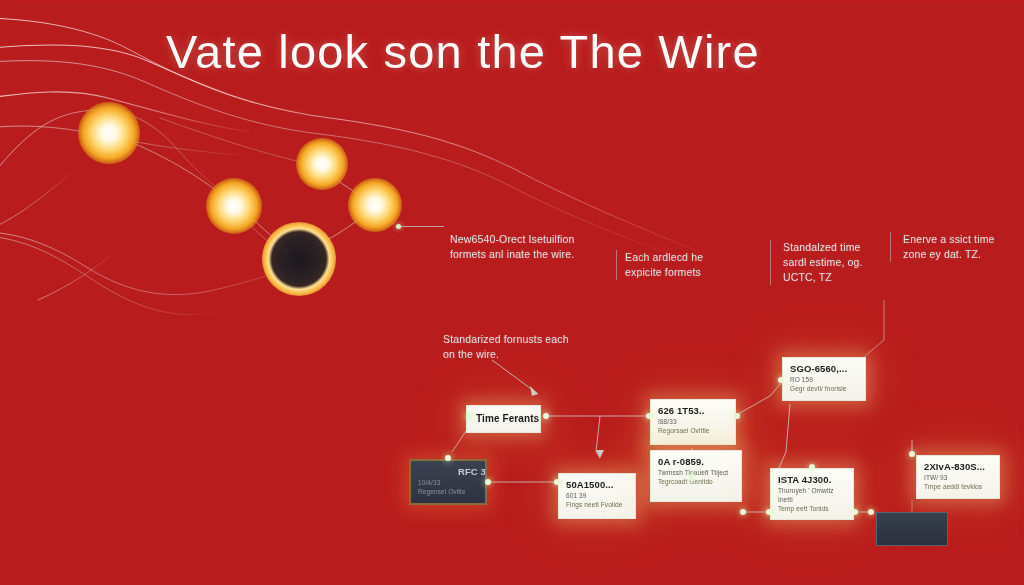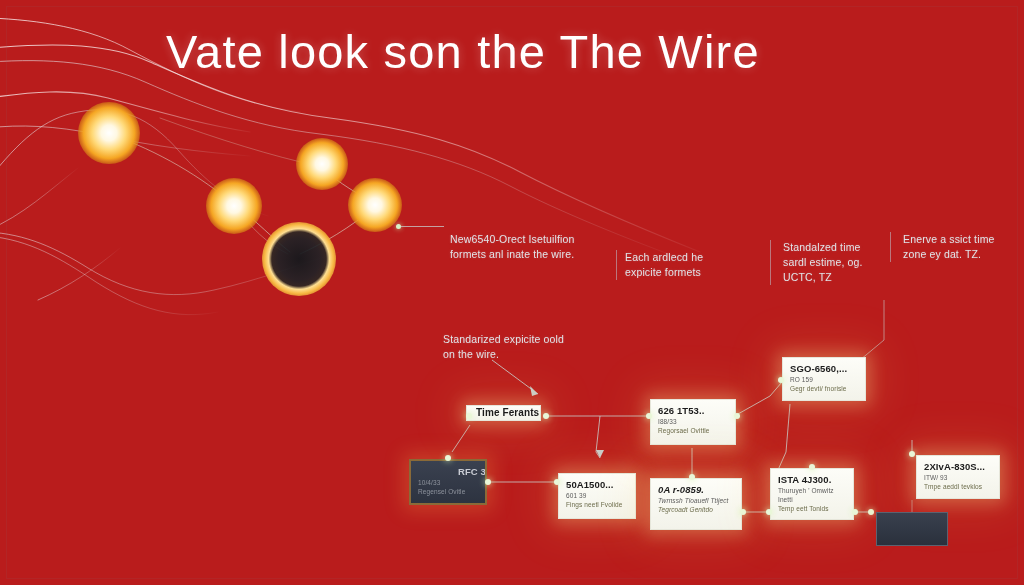--- a/index.html
+++ b/index.html
@@ -174,21 +174,21 @@
   <div id="lead-line"></div>
 
   <div class="callout" id="cal-identifiers">New6540-Orect Isetuilfion formets anl inate the wire.</div>
 
   <div class="callout rule" id="cal-encode">Each ardlecd he expicite formets</div>
 
   <div class="callout rule" id="cal-tz">Enerve a ssict time zone ey dat. TZ.</div>
 
   <div class="callout rule" id="cal-stdtime">Standalzed time sardl estime, og. UCTC, TZ</div>
 
-  <div class="callout" id="cal-formats">Standarized expicite oold on the wire.</div>
+  <div class="callout" id="cal-formats">Standarized fornusts each on the wire.</div>
 
   <svg id="links" viewBox="0 0 1024 585" preserveAspectRatio="none">
     <g stroke="#c8cdcd" stroke-opacity="0.8" fill="none" stroke-width="1">
 
       <path d="M492,360 L538,394" stroke-opacity="0.85"></path>
       <path d="M538,394 L530,386 L532,396 Z" fill="#c8cdcd" stroke="none"></path>
 
       <path d="M545,416 L648,416"></path>
 
       <path d="M470,425 L452,452"></path>
@@ -209,21 +209,21 @@
       <path d="M852,512 L872,512"></path>
 
       <path d="M912,452 L912,440"></path>
 
       <path d="M884,300 L884,340 L860,360" stroke-opacity="0.6"></path>
 
       <path d="M912,500 L912,512" stroke-opacity="0.5"></path>
     </g>
   </svg>
 
-  <div class="card pill" style="left:466px; top:405px; width:75px; height:16px;">
+  <div class="card pill" style="left:466px; top:405px; width:75px; height:28px;">
     <span class="c-title">Time Ferants</span>
   </div>
   <div class="cdot" style="left:466px; top:413px;"></div>
   <div class="cdot" style="left:543px; top:413px;"></div>
 
   <div class="card dark" style="left:409px; top:459px; width:78px; height:46px;">
     <div class="c-title">RFC 3161...</div>
     <div class="c-sub">10/4/33</div>
     <div class="c-meta">Regensel Ovitle</div>
   </div>
@@ -253,21 +253,21 @@
   <div class="cdot" style="left:778px; top:377px;"></div>
 
   <div class="card" style="left:872px; top:455px; width:84px; height:44px;margin-left:44px;">
     <div class="c-title">2XIvA-830S...</div>
     <div class="c-sub">ITW/ 93</div>
     <div class="c-meta">Tmpe aeddl tevklos</div>
   </div>
   <div class="cdot" style="left:909px; top:451px;"></div>
   <div class="cdot" style="left:868px; top:509px;"></div>
 
-  <div class="card" style="left:650px; top:478px; width:92px; height:52px;font-style:italic;">
+  <div class="card" style="left:650px; top:450px; width:92px; height:52px;">
     <div class="c-title">0A r-0859.</div>
     <div class="c-sub">Twrnssh Tioauefl Ttiject</div>
     <div class="c-meta">Tegrcoadt Genitdo</div>
   </div>
   <div class="cdot" style="left:689px; top:474px;"></div>
   <div class="cdot" style="left:740px; top:509px;"></div>
 
   <div class="card" style="left:770px; top:468px; width:84px; height:52px;">
     <div class="c-title">ISTA 4J300.</div>
     <div class="c-sub">Thuruyeh ' Omwitz Inetti</div>

